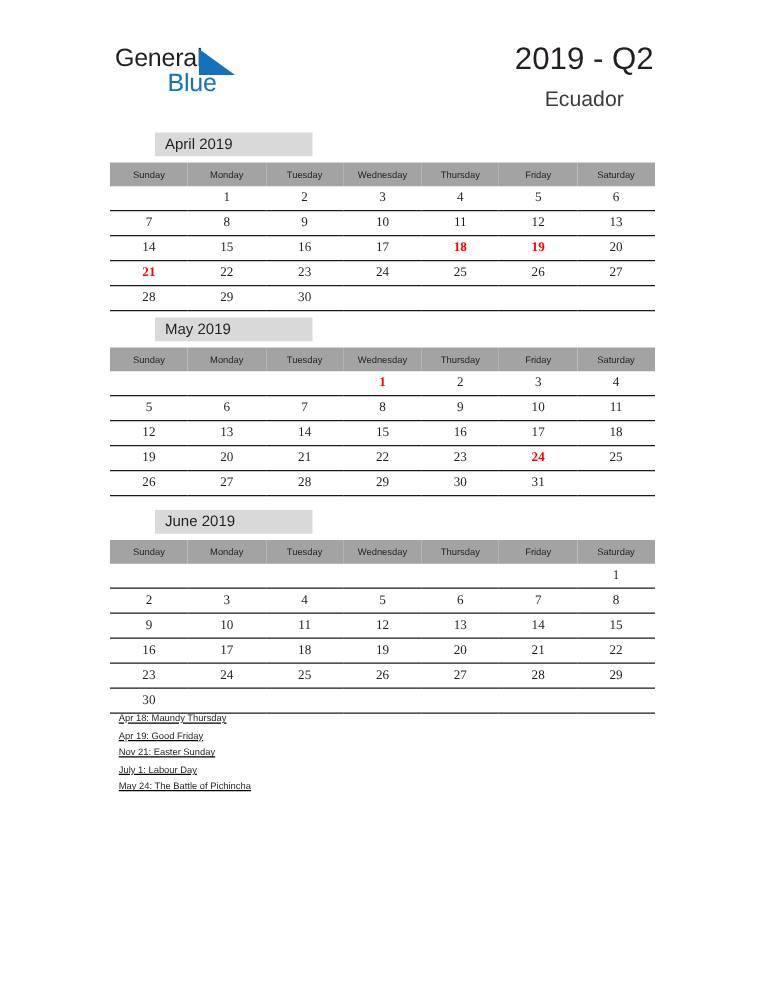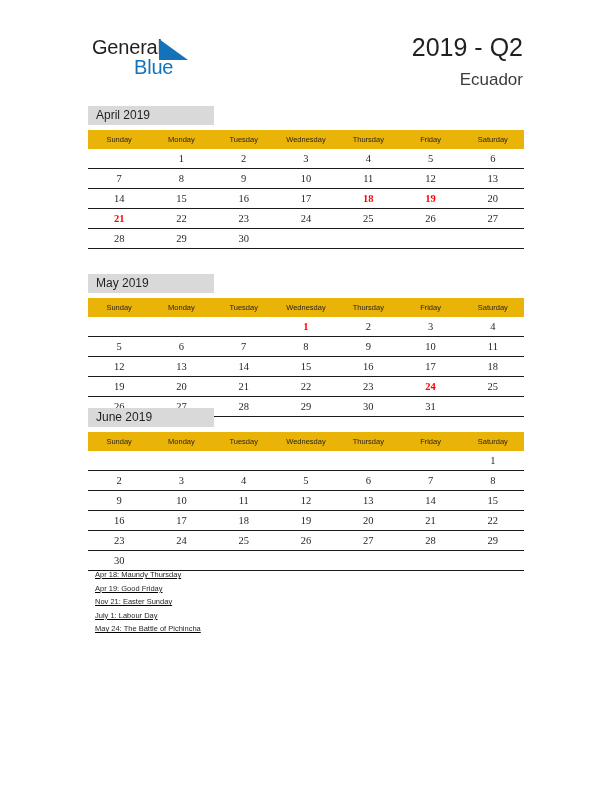--- a/index.html
+++ b/index.html
@@ -52,21 +52,21 @@
     left: 67px;
     top: 3px;
     width: 29px;
     height: 21px;
   }
 
   .title-block {
     position: absolute;
     right: 89px;
     top: 32px;
-    text-align: right;
+    text-align: center;
   }
   .title-main {
     font-size: 25px;
     color: #231f20;
     line-height: 30px;
     white-space: nowrap;
     font-family: "Liberation Sans", sans-serif;
   }
   .title-sub {
     font-size: 17px;
@@ -77,43 +77,44 @@
     font-family: "Liberation Sans", sans-serif;
   }
 
   
   .month-block {
     position: absolute;
     left: 88px;
     width: 436px;
   }
   #month-0 { top: 106px; }
-  #month-1 { top: 274px; }
+  #month-1 { top: 254px; }
   #month-2 { top: 408px; }
 
   .month-title {
     width: 126px;
     height: 19px;
     background: #d9d9d9;
     font-size: 12px;
     color: #231f20;
     line-height: 19px;
     padding-left: 8px;
     box-sizing: border-box;
     font-family: "Liberation Sans", sans-serif;
+    margin-left: 36px;
   }
 
   table.cal {
     border-collapse: collapse;
     width: 436px;
     margin-top: 5px;
     table-layout: fixed;
   }
   table.cal th {
-    background: #eab308;
+    background: #a3a3a3;
     font-size: 7.5px;
     font-weight: normal;
     color: #231f20;
     height: 17px;
     text-align: center;
     border: none;
     font-family: "Liberation Sans", sans-serif;
   }
   table.cal td {
     font-size: 10.5px;

